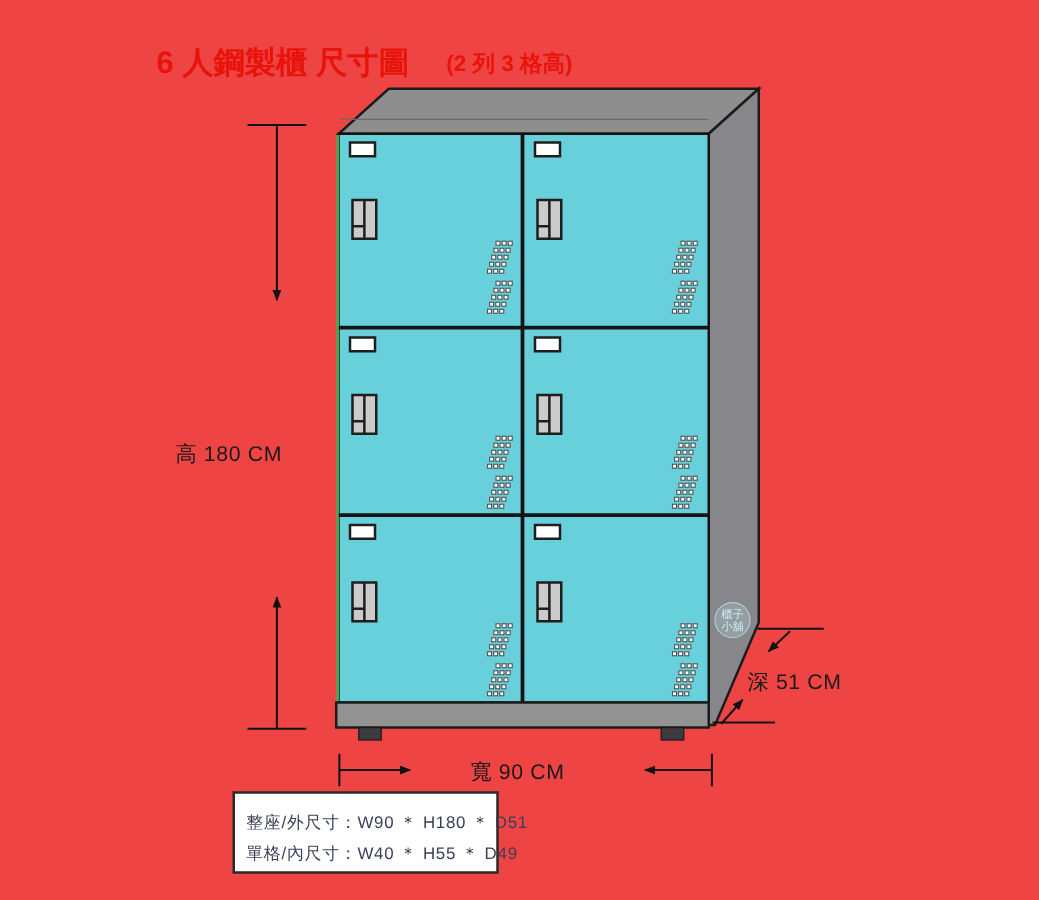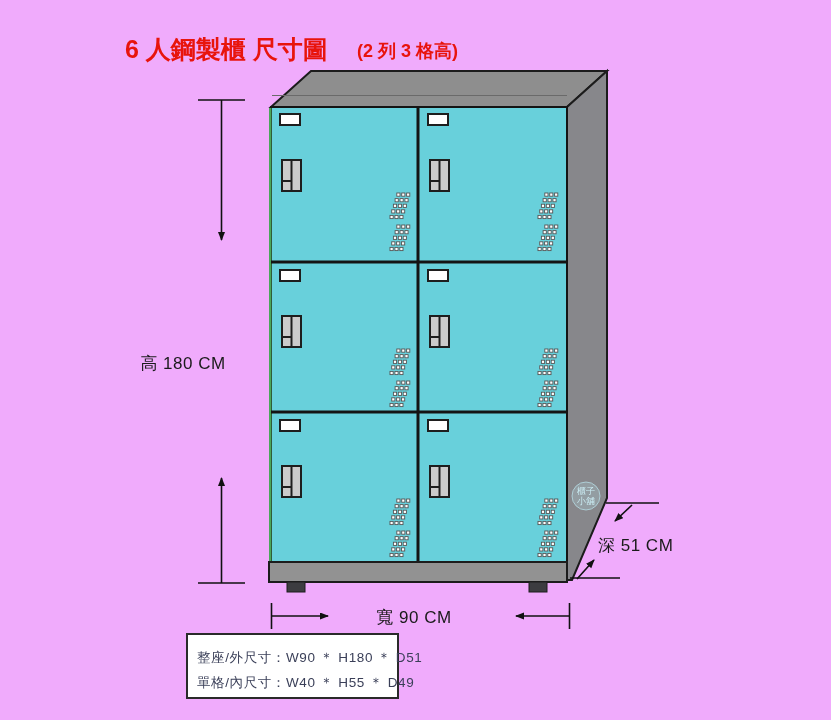--- a/index.html
+++ b/index.html
@@ -1,17 +1,17 @@
 <!DOCTYPE html>
 <html><head>
 <meta charset="utf-8">
 <style>
   html,body{margin:0;padding:0;background:#ffffff;}
   body{font-family:"Liberation Sans", sans-serif;}
-  .stage{position:relative;width:831px;height:720px;background:#f0abfc;overflow:hidden;}
+  .stage{position:relative;width:831px;height:720px;background:#ef4444;overflow:hidden;}
   svg text{font-family:"Liberation Sans", sans-serif;}
   .title-main{font-size:25px;font-weight:bold;}
   .title-sub{font-size:18px;font-weight:bold;}
   .dim-label{font-size:17px;fill:#1a1a1a;font-weight:500;letter-spacing:0.5px;}
   .spec-line{font-size:13.5px;fill:#3a3f58;letter-spacing:0.6px;}
   .wm-text{font-size:9px;fill:rgba(205,240,248,0.95);}
 </style>
 </head>
 <body>
 

